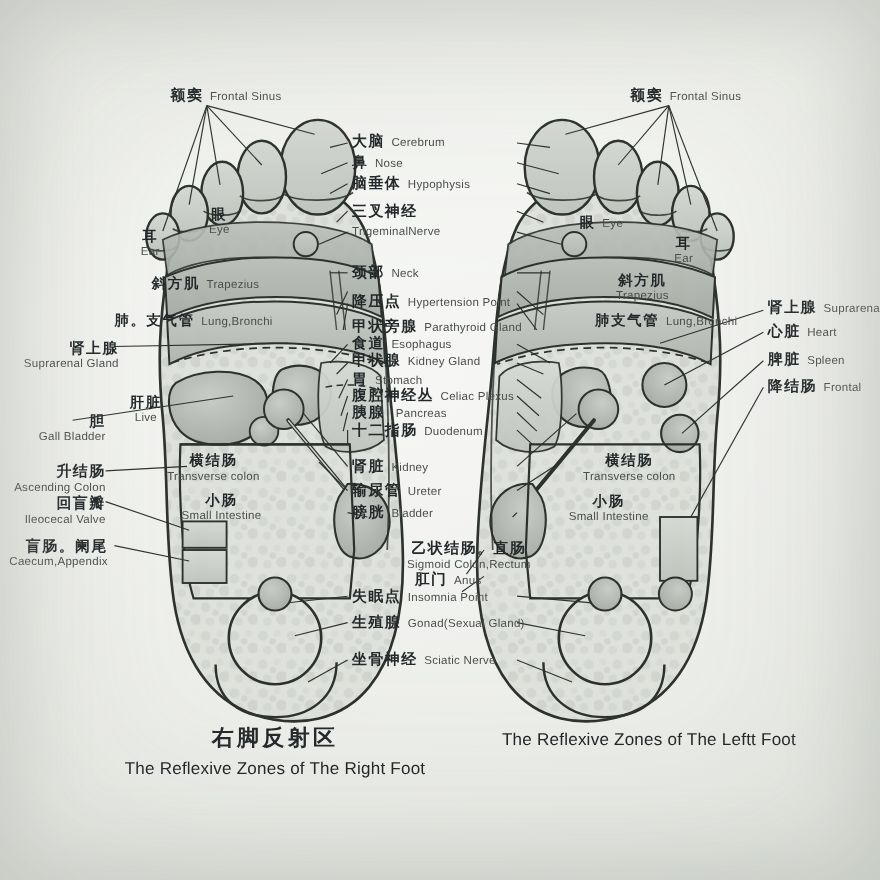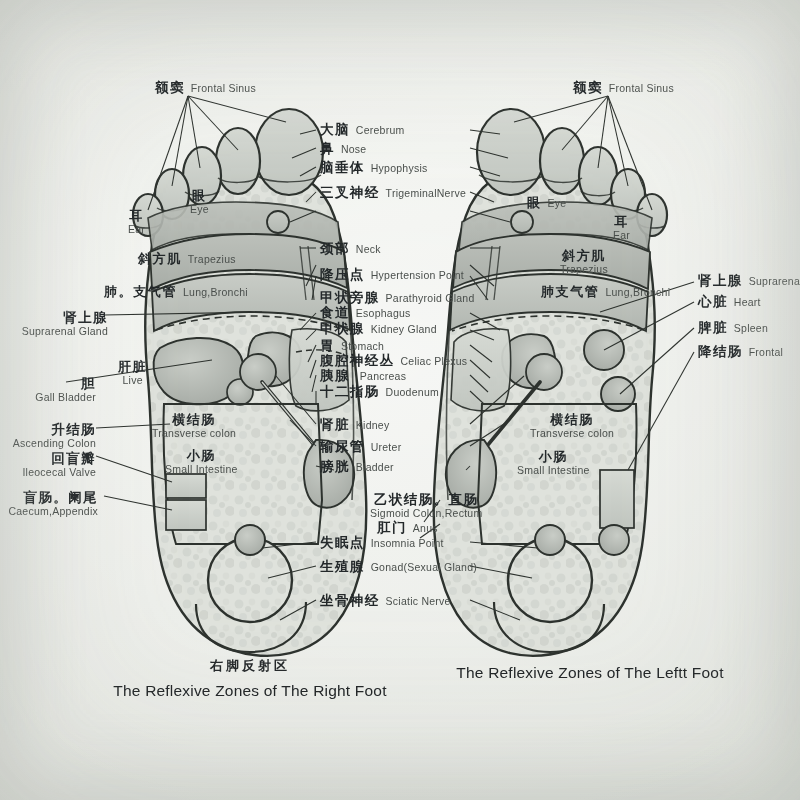--- a/index.html
+++ b/index.html
@@ -39,21 +39,21 @@
   .lbl.stack .en{display:block;margin-top:1px;}
   .lbl.r{text-align:right;}
   .lbl.c{text-align:center;}
 
   
   .inzone .cn{font-size:13px;letter-spacing:1.6px;}
   .inzone .en{font-size:10.5px;}
 
   
   .caption{position:absolute;text-align:center;color:#24282a;}
-  .caption .cn-big{font-size:13px;font-weight:700;letter-spacing:3px;display:block;
+  .caption .cn-big{font-size:20px;font-weight:700;letter-spacing:3px;display:block;
       font-family:"DejaVu Sans","Liberation Sans",sans-serif;}
   .caption .en-big{font-size:15.5px;display:block;margin-top:7px;letter-spacing:.2px;
       color:#202426;font-family:"Liberation Sans","DejaVu Sans",sans-serif;}
 </style>
 </head>
 <body>
 
 <div id="chart-root">
   <div id="paper-texture"></div>
 
@@ -310,21 +310,21 @@
     <span class="en">Cerebrum</span>
     </div>
   <div class="lbl row" style="left:320px;top:141px;">
     <span class="cn">鼻</span>
     <span class="en">Nose</span>
     </div>
   <div class="lbl row" style="left:320px;top:160px;">
     <span class="cn">脑垂体</span>
     <span class="en">Hypophysis</span>
     </div>
-  <div class="lbl row" style="left:320px;top:185px;">
+  <div class="lbl row" style="left:320px;top:185px;flex-direction:column;">
     <span class="cn">三叉神经</span>
     <span class="en">TrigeminalNerve</span>
     </div>
   <div class="lbl row" style="left:320px;top:241px;">
     <span class="cn">颈部</span>
     <span class="en">Neck</span>
     </div>
   <div class="lbl row" style="left:320px;top:267px;">
     <span class="cn">降压点</span>
     <span class="en">Hypertension Point</span>

